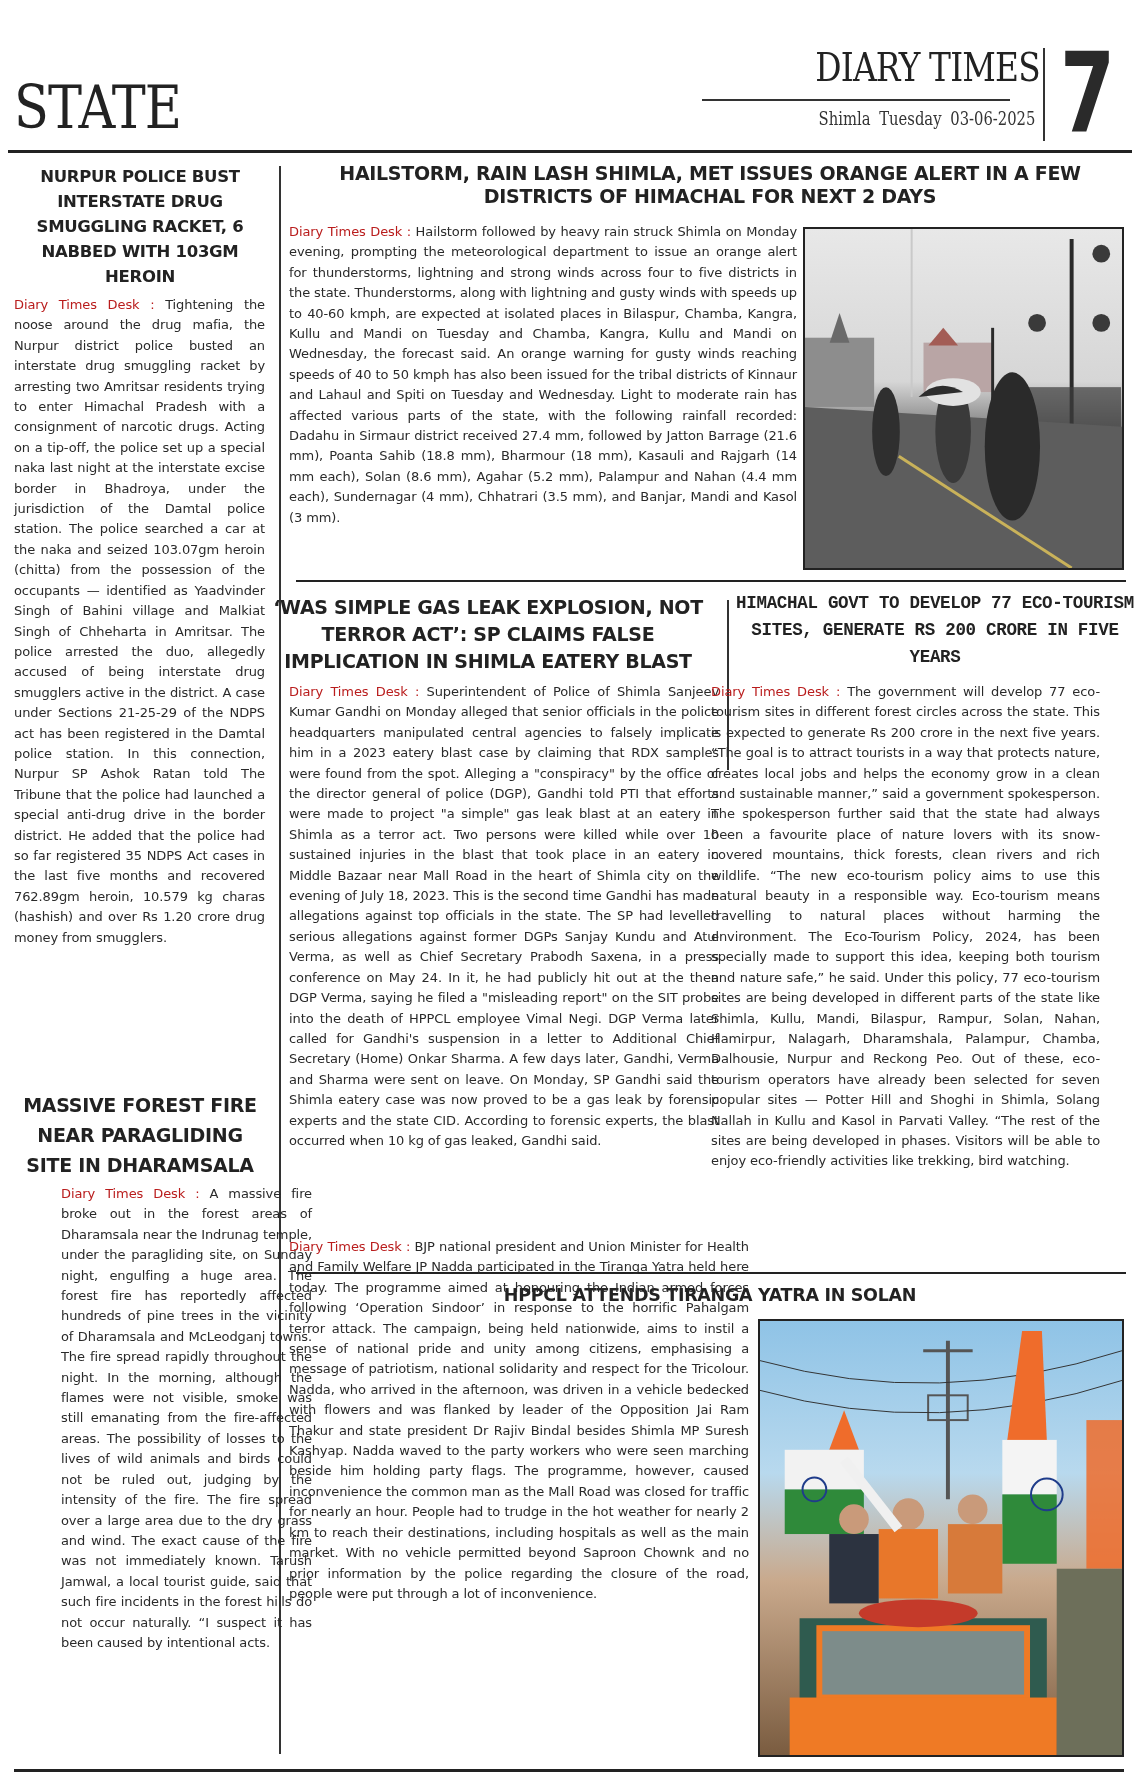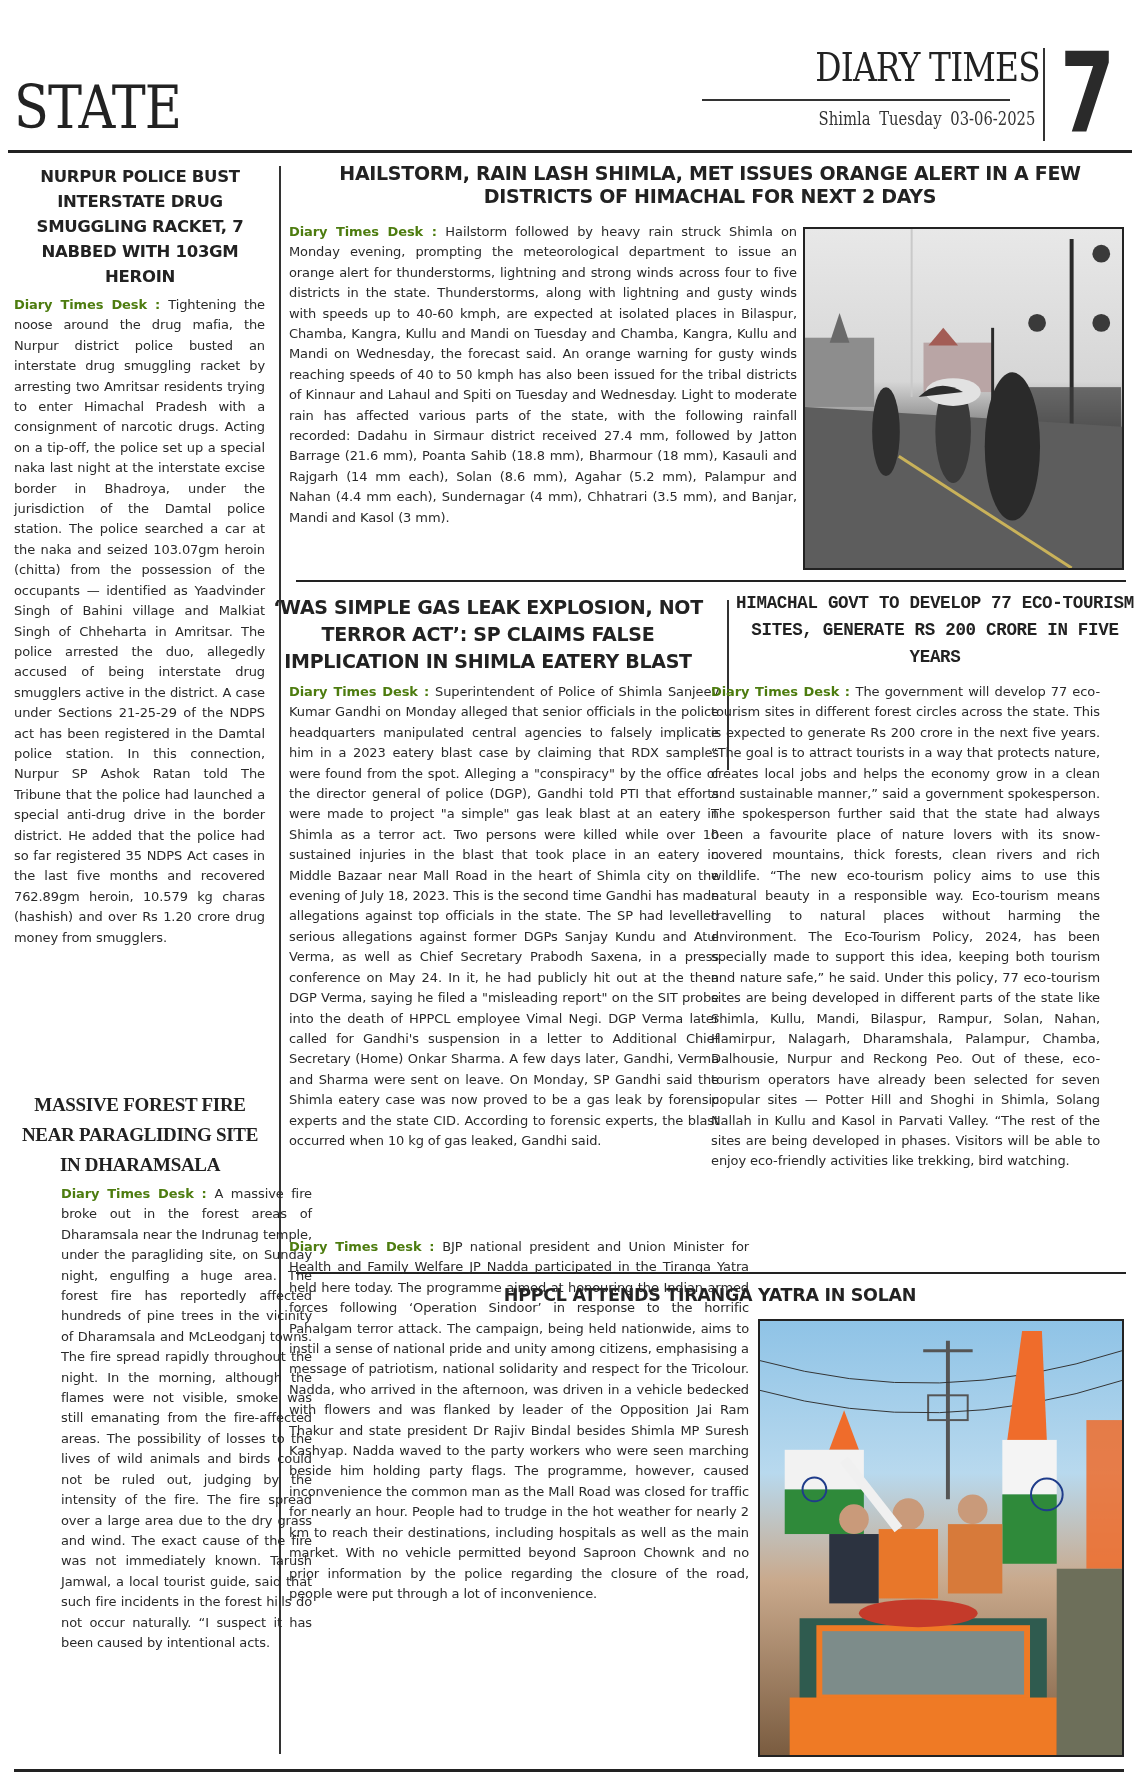--- a/index.html
+++ b/index.html
@@ -13,21 +13,21 @@
   .vert-rule { position: absolute; left: 1043px; top: 48px; width: 2px; height: 93px; background: #333; }
   .page-num { position: absolute; left: 1060px; top: 38px; font-family: "DejaVu Sans", sans-serif; font-weight: bold; font-size: 110px; line-height: 1; color: #2a2a2a; transform: scaleX(0.72); transform-origin: left; }
   .top-rule { position: absolute; left: 8px; right: 8px; top: 150px; height: 3px; background: #222; }
   .bottom-rule { position: absolute; left: 14px; width: 1110px; top: 1769px; height: 3px; background: #222; }
 
   .col-div { position: absolute; width: 2px; background: #333; }
   .h-rule { position: absolute; height: 2px; background: #222; }
 
   .headline { position: absolute; font-weight: bold; color: #222; text-align: center; line-height: 1.45; letter-spacing: -0.3px; }
   .body-text { position: absolute; font-size: 13px; line-height: 20.4px; text-align: justify; color: #2a2a2a; letter-spacing: -0.1px; }
-  .body-text .desk { font-weight: bold; color: #4d7c0f; }
+  .body-text .desk { font-weight: normal; color: #b91c1c; }
 
   .photo { position: absolute; border: 2px solid #222; overflow: hidden; }
 </style>
 </head>
 <body>
 
 <div class="masthead-section">STATE</div>
 <div class="masthead-brand">DIARY TIMES</div>
 <div class="brand-rule"></div>
 <div class="masthead-date">Shimla  Tuesday  03-06-2025</div>
@@ -35,29 +35,29 @@
 <div class="page-num">7</div>
 <div class="top-rule"></div>
 
 <div class="col-div" style="left:279px; top:166px; height:1588px;"></div>
 <div class="col-div" style="left:727px; top:600px; height:170px;"></div>
 
 <div class="h-rule" style="left:296px; width:830px; top:580px;"></div>
 <div class="h-rule" style="left:296px; width:830px; top:1272px;"></div>
 
 <article>
-  <h2 class="headline" style="left:20px; width:240px; top:164px; font-size:16.5px; line-height:25px;">NURPUR POLICE BUST INTERSTATE DRUG SMUGGLING RACKET, 7 NABBED WITH 103GM HEROIN</h2>
+  <h2 class="headline" style="left:20px; width:240px; top:164px; font-size:16.5px; line-height:25px;">NURPUR POLICE BUST INTERSTATE DRUG SMUGGLING RACKET, 6 NABBED WITH 103GM HEROIN</h2>
   <p class="body-text" style="left:14px; width:251px; top:295px;">
     <span class="desk">Diary Times Desk : </span>
     <span>Tightening the noose around the drug mafia, the Nurpur district police busted an interstate drug smuggling racket by arresting two Amritsar residents trying to enter Himachal Pradesh with a consignment of narcotic drugs. Acting on a tip-off, the police set up a special naka last night at the interstate excise border in Bhadroya, under the jurisdiction of the Damtal police station. The police searched a car at the naka and seized 103.07gm heroin (chitta) from the possession of the occupants — identified as Yaadvinder Singh of Bahini village and Malkiat Singh of Chheharta in Amritsar. The police arrested the duo, allegedly accused of being interstate drug smugglers active in the district. A case under Sections 21-25-29 of the NDPS act has been registered in the Damtal police station. In this connection, Nurpur SP Ashok Ratan told The Tribune that the police had launched a special anti-drug drive in the border district. He added that the police had so far registered 35 NDPS Act cases in the last five months and recovered 762.89gm heroin, 10.579 kg charas (hashish) and over Rs 1.20 crore drug money from smugglers.</span>
   </p>
 </article>
 
 <article>
-  <h2 class="headline" style="left:12px; width:256px; top:1090px; font-size:19px; line-height:30px;font-family:Liberation Serif, serif;">MASSIVE FOREST FIRE NEAR PARAGLIDING SITE IN DHARAMSALA</h2>
+  <h2 class="headline" style="left:12px; width:256px; top:1090px; font-size:19px; line-height:30px;">MASSIVE FOREST FIRE NEAR PARAGLIDING SITE IN DHARAMSALA</h2>
   <p class="body-text" style="left:14px; width:251px; top:1184px;margin-left:47px;">
     <span class="desk">Diary Times Desk : </span>
     <span>A massive fire broke out in the forest areas of Dharamsala near the Indrunag temple, under the paragliding site, on Sunday night, engulfing a huge area. The forest fire has reportedly affected hundreds of pine trees in the vicinity of Dharamsala and McLeodganj towns. The fire spread rapidly throughout the night. In the morning, although the flames were not visible, smoke was still emanating from the fire-affected areas. The possibility of losses to the lives of wild animals and birds could not be ruled out, judging by the intensity of the fire. The fire spread over a large area due to the dry grass and wind. The exact cause of the fire was not immediately known. Tarush Jamwal, a local tourist guide, said that such fire incidents in the forest hills do not occur naturally. “I suspect it has been caused by intentional acts.</span>
   </p>
 </article>
 
 <article>
   <h2 class="headline" style="left:294px; width:832px; top:162px; font-size:19px; line-height:23px;">HAILSTORM, RAIN LASH SHIMLA, MET ISSUES ORANGE ALERT IN A FEW DISTRICTS OF HIMACHAL FOR NEXT 2 DAYS</h2>
   <p class="body-text" style="left:289px; width:508px; top:222px;">
     <span class="desk">Diary Times Desk : </span>

